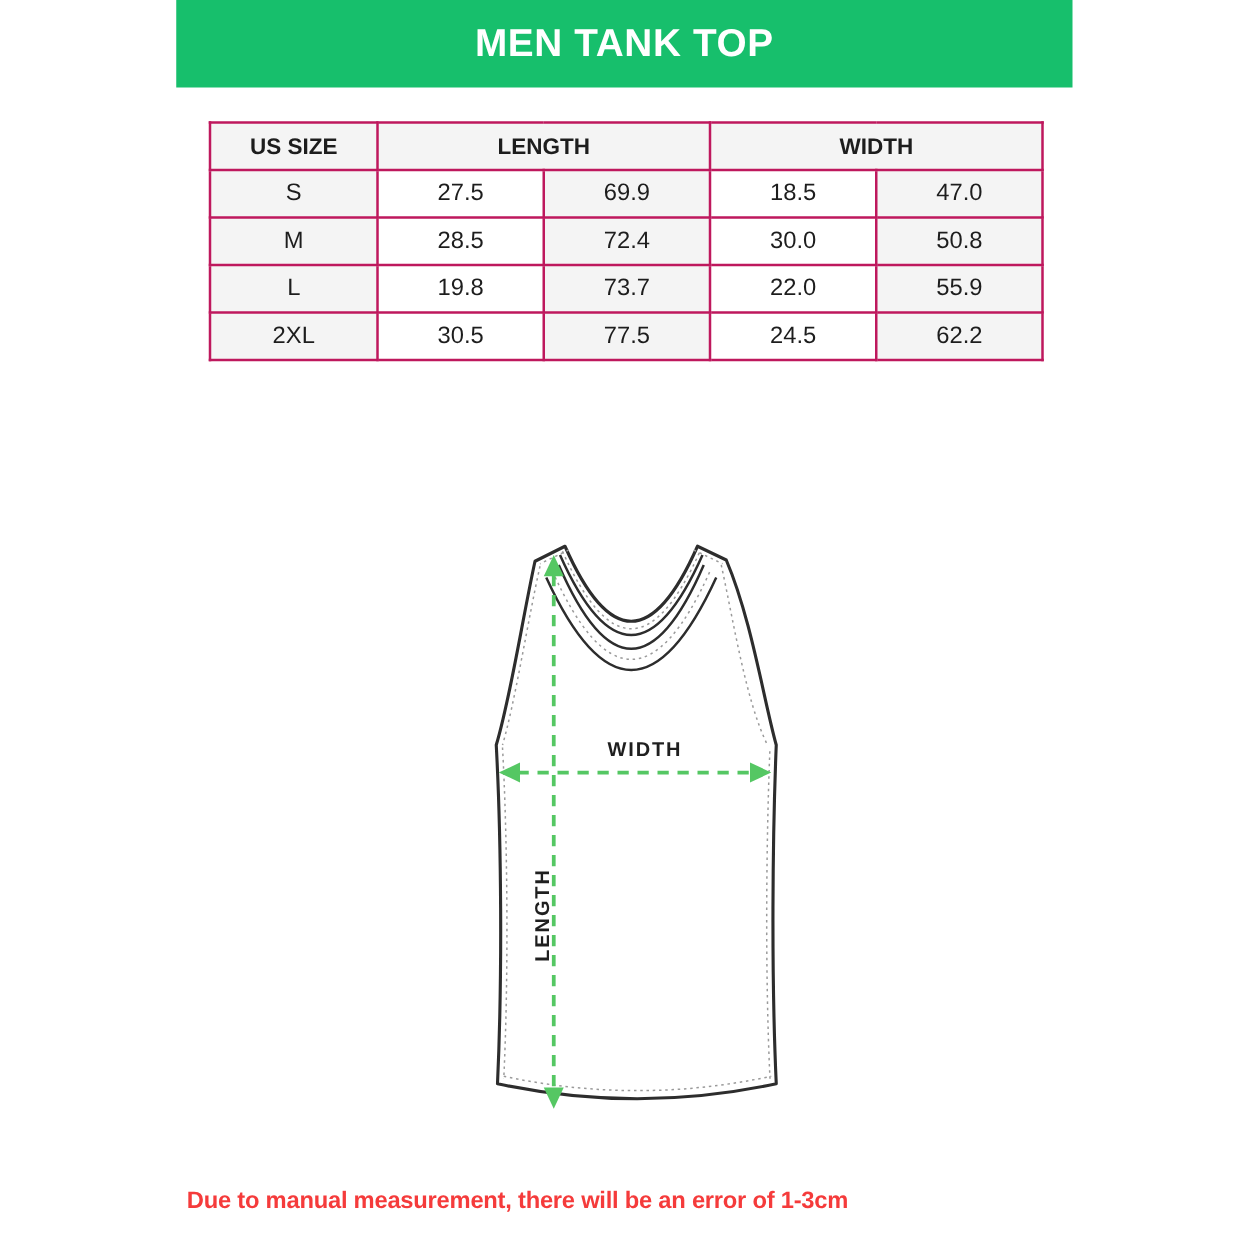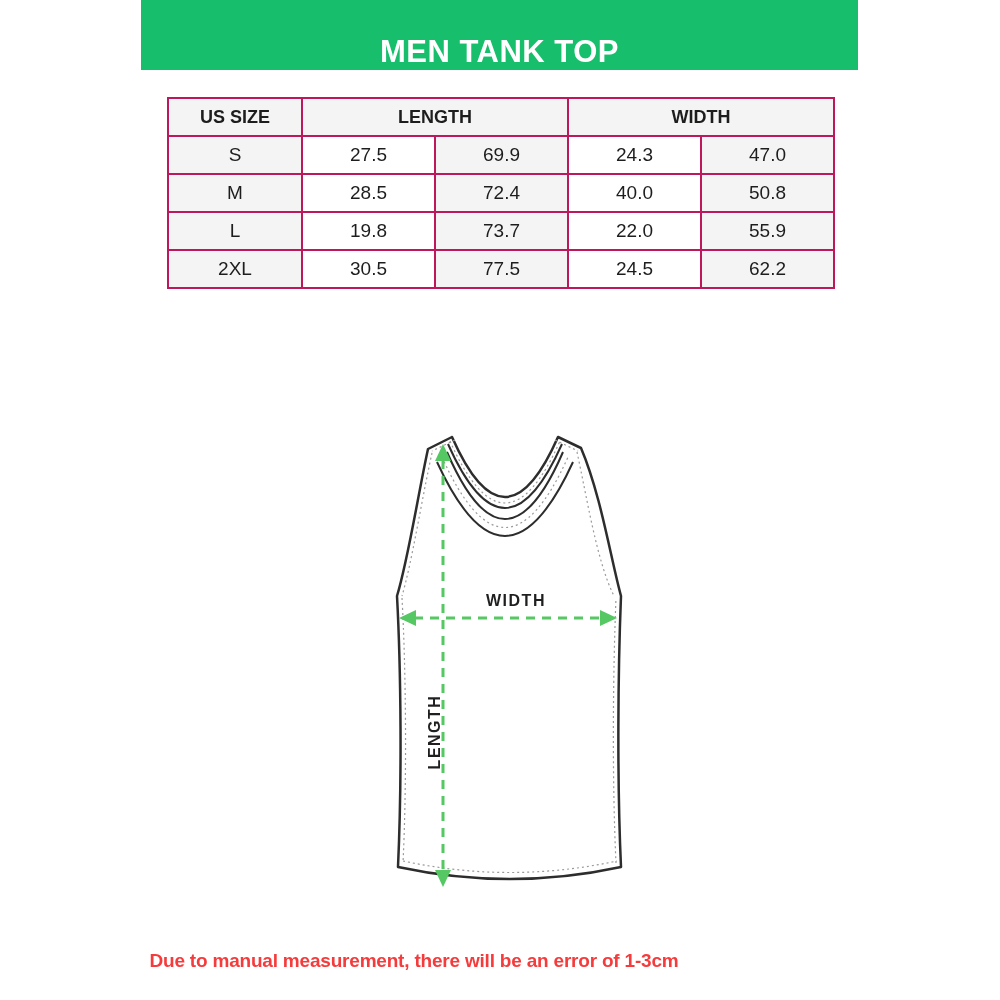--- a/index.html
+++ b/index.html
@@ -4,21 +4,21 @@
 <style>
   html,body{margin:0;padding:0;}
   body{
     width:1000px;height:1000px;position:relative;background:#ffffff;
     font-family:"Liberation Sans", sans-serif;color:#1d1d1d;overflow:hidden;
   }
 
   
   .banner{
     position:absolute;left:141px;top:0;width:717px;height:70px;
-    background:#17bf6c;display:flex;align-items:flex-end;justify-content:center;
+    background:#17bf6c;display:flex;align-items:center;justify-content:center;
   }
   .banner h1{
     margin:0;color:#ffffff;font-size:31px;font-weight:bold;letter-spacing:0.5px;
   }
 
   
   .size-table{
     position:absolute;left:167px;top:97px;width:666px;
     border-collapse:collapse;table-layout:fixed;
   }
@@ -65,28 +65,28 @@
   <tbody>
       <tr>
     <th class="cell-gray">US SIZE</th>
     <th class="cell-gray" colspan="2">LENGTH</th>
     <th class="cell-gray" colspan="2">WIDTH</th>
   </tr>
   <tr>
     <td class="cell-gray size-col">S</td>
     <td class="cell-white">27.5</td>
     <td class="cell-gray">69.9</td>
-    <td class="cell-white">24.3</td>
+    <td class="cell-white">18.5</td>
     <td class="cell-gray">47.0</td>
   </tr>
   <tr>
     <td class="cell-gray size-col">M</td>
     <td class="cell-white">28.5</td>
     <td class="cell-gray">72.4</td>
-    <td class="cell-white">40.0</td>
+    <td class="cell-white">30.0</td>
     <td class="cell-gray">50.8</td>
   </tr>
   <tr>
     <td class="cell-gray size-col">L</td>
     <td class="cell-white">19.8</td>
     <td class="cell-gray">73.7</td>
     <td class="cell-white">22.0</td>
     <td class="cell-gray">55.9</td>
   </tr>
   <tr>

